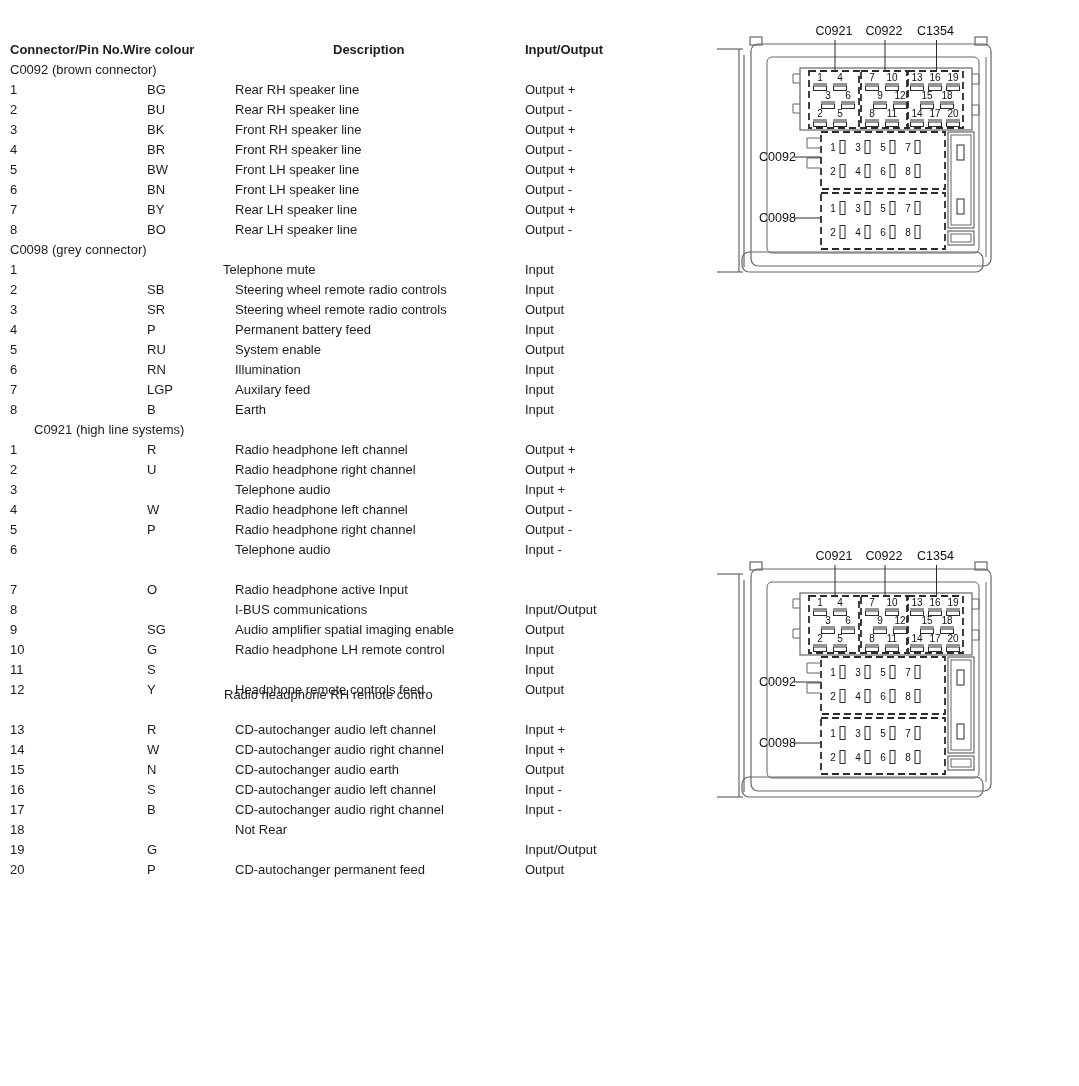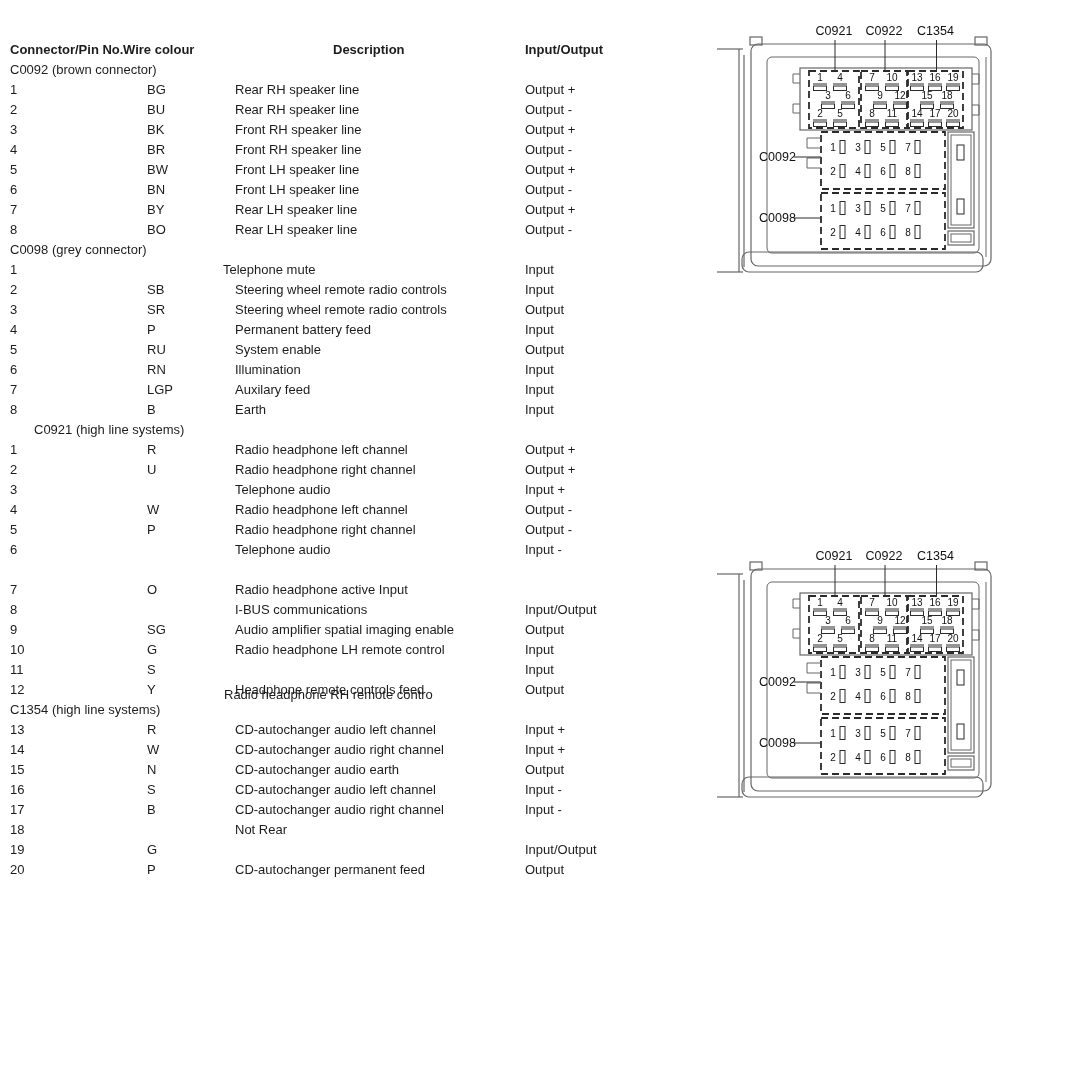--- a/index.html
+++ b/index.html
@@ -200,23 +200,20 @@
       <span class="cell" style="left: 0px;">11</span>
       <span class="cell" style="left: 137px;">S</span>
       <span class="cell" style="left: 214px; margin-top: 25px;">Radio headphone RH remote contro</span>
       <span class="cell" style="left: 515px;">Input</span>
     </div>
     <div class="trow" style="top: 640px;">
       <span class="cell" style="left: 0px;">12</span>
       <span class="cell" style="left: 137px;">Y</span>
       <span class="cell" style="left: 225px;">Headphone remote controls feed</span>
       <span class="cell" style="left: 515px;">Output</span>
-    </div>
-    <div class="trow" style="top: 660px;">
-      <span class="cell" style="left: 0px;">C1354 (high line systems)</span>
     </div>
     <div class="trow" style="top: 680px;">
       <span class="cell" style="left: 0px;">13</span>
       <span class="cell" style="left: 137px;">R</span>
       <span class="cell" style="left: 225px;">CD-autochanger audio left channel</span>
       <span class="cell" style="left: 515px;">Input +</span>
     </div>
     <div class="trow" style="top: 700px;">
       <span class="cell" style="left: 0px;">14</span>
       <span class="cell" style="left: 137px;">W</span>

